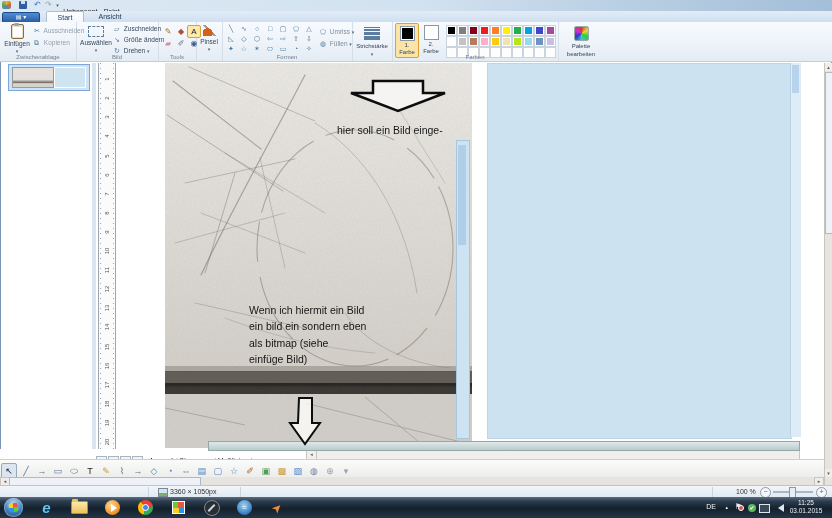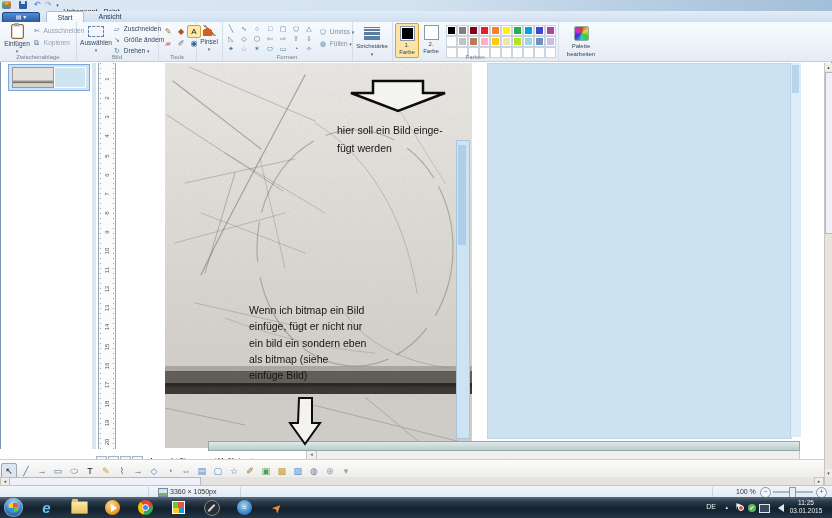--- a/index.html
+++ b/index.html
@@ -372,25 +372,23 @@
     </g>
   </svg>
 
   <svg class="a" style="left:165px;top:63px;z-index:3" width="307" height="385" viewBox="0 0 307 385">
     <polygon points="208,18 258,18 258,30 280,30 233,48 186,30 208,30" fill="rgba(250,250,248,.75)" stroke="#0d0d0d" stroke-width="2.5"></polygon>
     <polygon points="134,335 147,335 147,360 155,360 140,381 125,360 133,360" fill="rgba(252,252,250,.8)" stroke="#0d0d0d" stroke-width="2"></polygon>
   </svg>
 
   <div class="a note" style="left:337px;top:122px;line-height:17.5px">
       <div>hier soll ein Bild einge-</div>
-      <div>fügt werden</div>
     </div>
   <div class="a note" style="left:249px;top:302px;line-height:16.3px">
-      <div>Wenn ich bitmap ein Bild</div>
-      <div>einfüge, fügt er nicht nur</div>
+      <div>Wenn ich hiermit ein Bild</div>
       <div>ein bild ein sondern eben</div>
       <div>als bitmap (siehe</div>
       <div>einfüge Bild)</div>
     </div>
 
   <div class="a innvscroll">
       <div class="innvthumb"></div>
     </div>
 
   <div class="a bluepage"></div>

